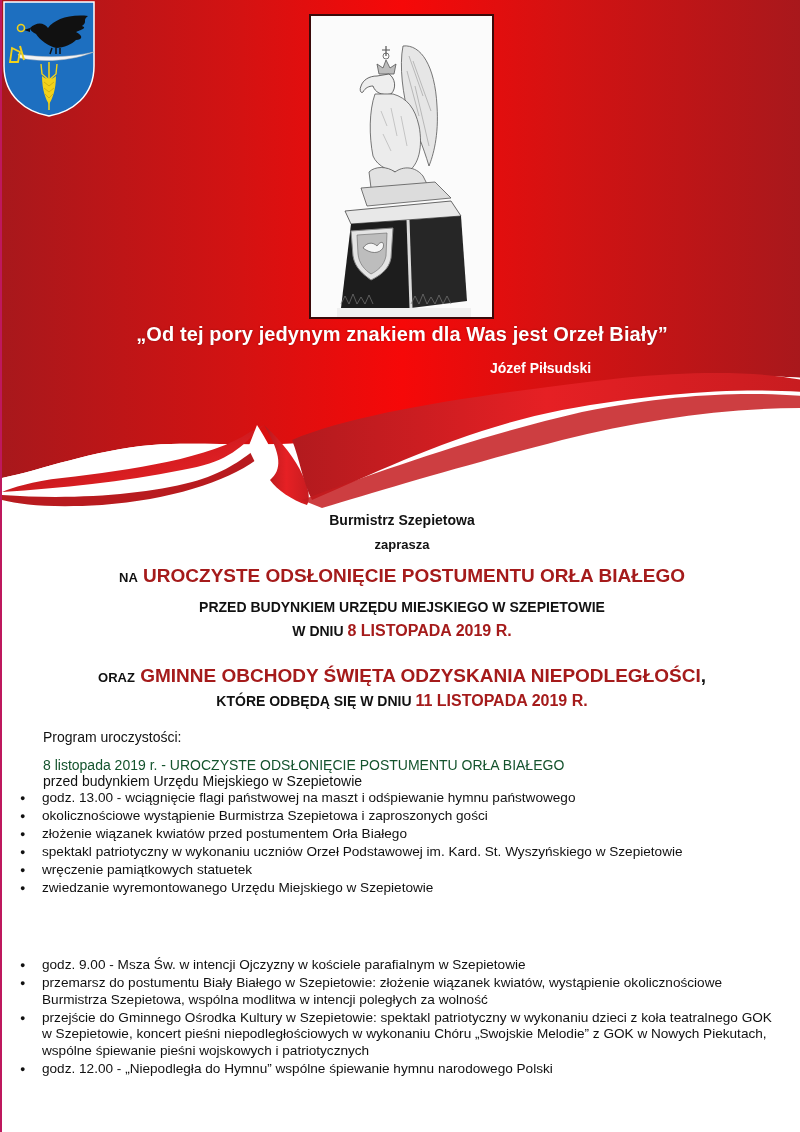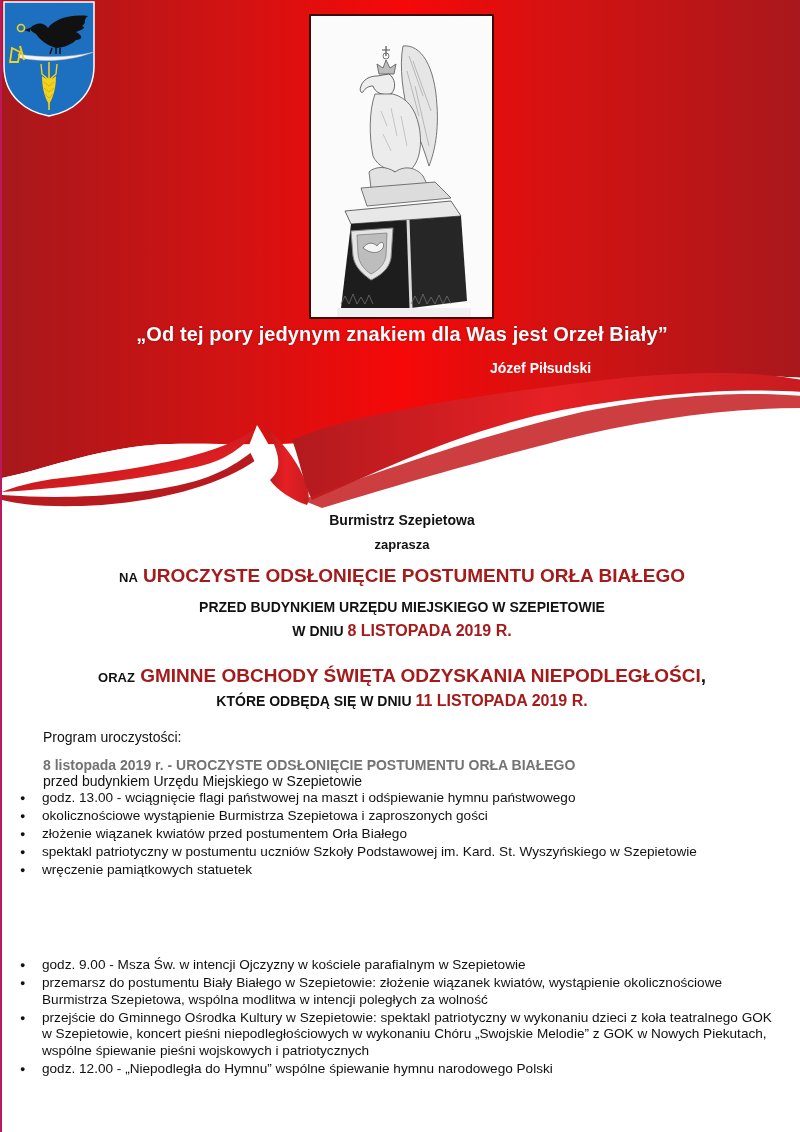--- a/index.html
+++ b/index.html
@@ -34,21 +34,21 @@
   .hl.h2 { top: 599px; font-size: 14px; }
   .hl.h3 { top: 622px; font-size: 14px; }
   .hl.h3 .red { font-size: 16px; }
   .hl.h4 { top: 665px; font-size: 19px; }
   .hl.h5 { top: 692px; font-size: 14px; }
   .hl.h5 .red { font-size: 16px; }
 
   
   .program-title { position: absolute; left: 41px; top: 729px; font-weight: normal; font-size: 14px; color: #111; }
 
-  .day-head { position: absolute; font-weight: bold; font-size: 14px; color: #737373; text-align: center; }
+  .day-head { position: absolute; font-weight: normal; font-size: 14px; color: #14532d; text-align: center; }
   .day1-head { left: 41px; top: 757px; }
   .day1-sub { position: absolute; left: 41px; top: 773px; font-size: 14px; color: #111; }
   .day2-head { left: 46px; top: 940px; }
 
   ul.items { position: absolute; list-style: none; font-size: 13.6px; line-height: 16.5px; color: #111; }
   ul.items li { position: relative; padding-left: 26px; margin-bottom: 1.5px; }
   ul.items li::before { content: "●"; position: absolute; left: 4px; top: 0; font-size: 9px; }
   ul.day1 { left: 14px; top: 790px; width: 770px; }
   ul.day2 { left: 14px; top: 957px; width: 770px; }
 </style>
@@ -174,22 +174,23 @@
   </div>
 
   <div class="program-title">Program uroczystości:</div>
 
   <div class="day-head day1-head">8 listopada 2019 r. - UROCZYSTE ODSŁONIĘCIE POSTUMENTU ORŁA BIAŁEGO</div>
   <div class="day1-sub">przed budynkiem Urzędu Miejskiego w Szepietowie</div>
   <ul class="items day1">
     <li>godz. 13.00 - wciągnięcie flagi państwowej na maszt i odśpiewanie hymnu państwowego</li>
     <li>okolicznościowe wystąpienie Burmistrza Szepietowa i zaproszonych gości</li>
     <li>złożenie wiązanek kwiatów przed postumentem Orła Białego</li>
-    <li>spektakl patriotyczny w postumentu uczniów Szkoły Podstawowej im. Kard. St. Wyszyńskiego w Szepietowie</li>
+    <li>spektakl patriotyczny w wykonaniu uczniów Orzeł Podstawowej im. Kard. St. Wyszyńskiego w Szepietowie</li>
     <li>wręczenie pamiątkowych statuetek</li>
+    <li>zwiedzanie wyremontowanego Urzędu Miejskiego w Szepietowie</li>
   </ul>
 
   <ul class="items day2">
     <li>godz. 9.00 - Msza Św. w intencji Ojczyzny w kościele parafialnym w Szepietowie</li>
     <li style="width:740px">przemarsz do postumentu Biały Białego w Szepietowie: złożenie wiązanek kwiatów, wystąpienie okolicznościowe Burmistrza Szepietowa, wspólna modlitwa w intencji poległych za wolność</li>
     <li style="width:760px">przejście do Gminnego Ośrodka Kultury w Szepietowie: spektakl patriotyczny w wykonaniu dzieci z koła teatralnego GOK w Szepietowie, koncert pieśni niepodległościowych w wykonaniu Chóru „Swojskie Melodie” z GOK w Nowych Piekutach, wspólne śpiewanie pieśni wojskowych i patriotycznych</li>
     <li>godz. 12.00 - „Niepodległa do Hymnu” wspólne śpiewanie hymnu narodowego Polski</li>
   </ul>
 </div>
 

